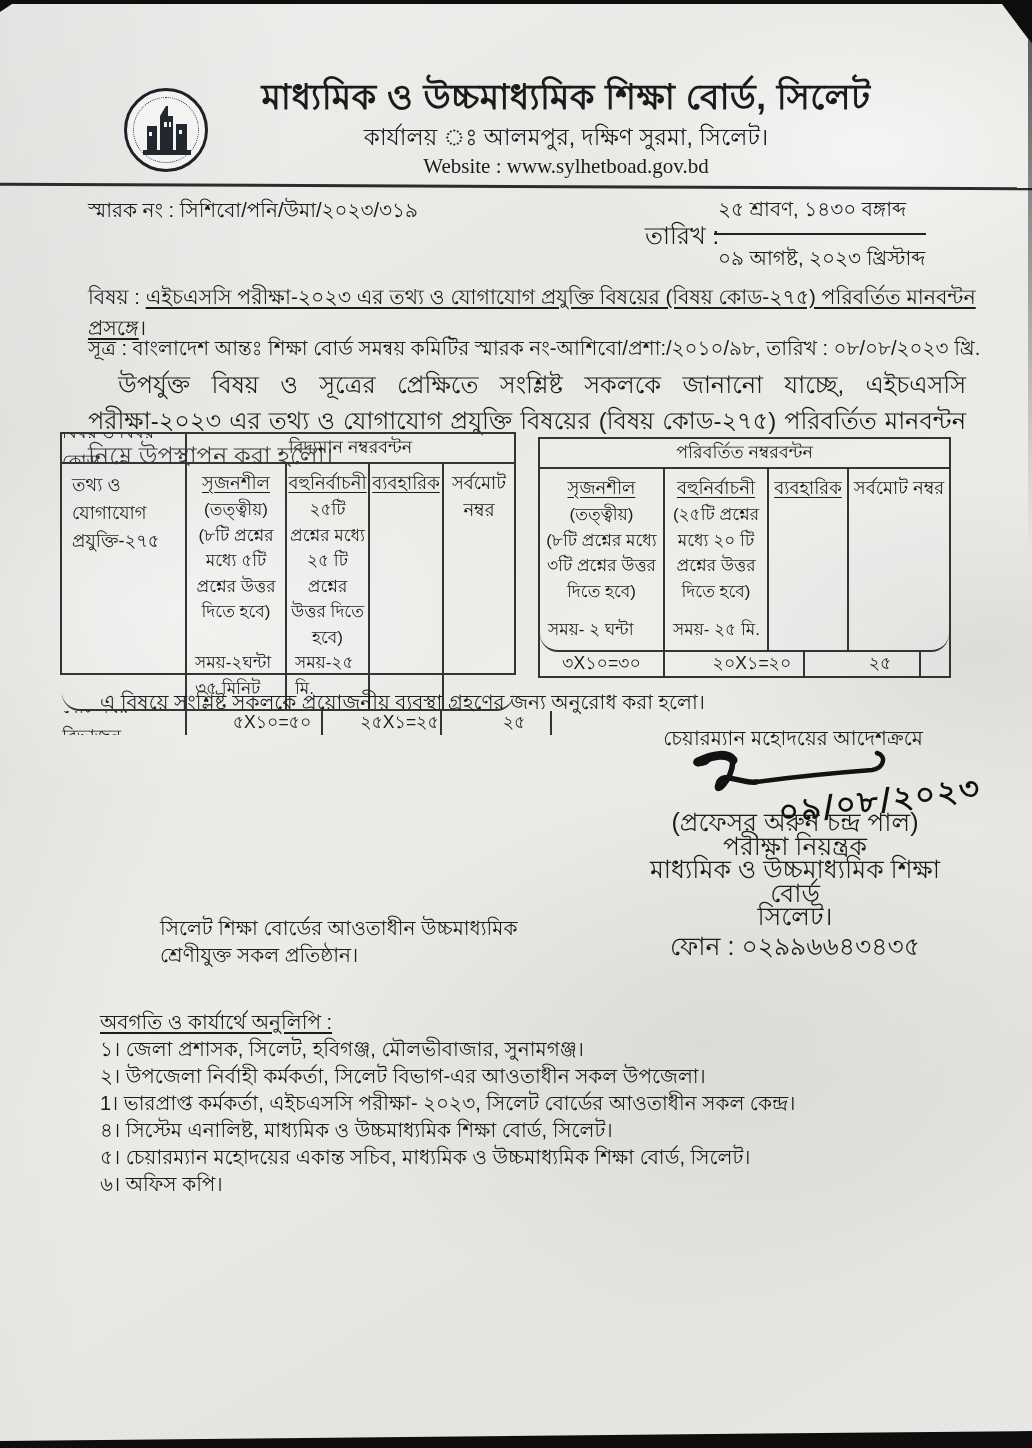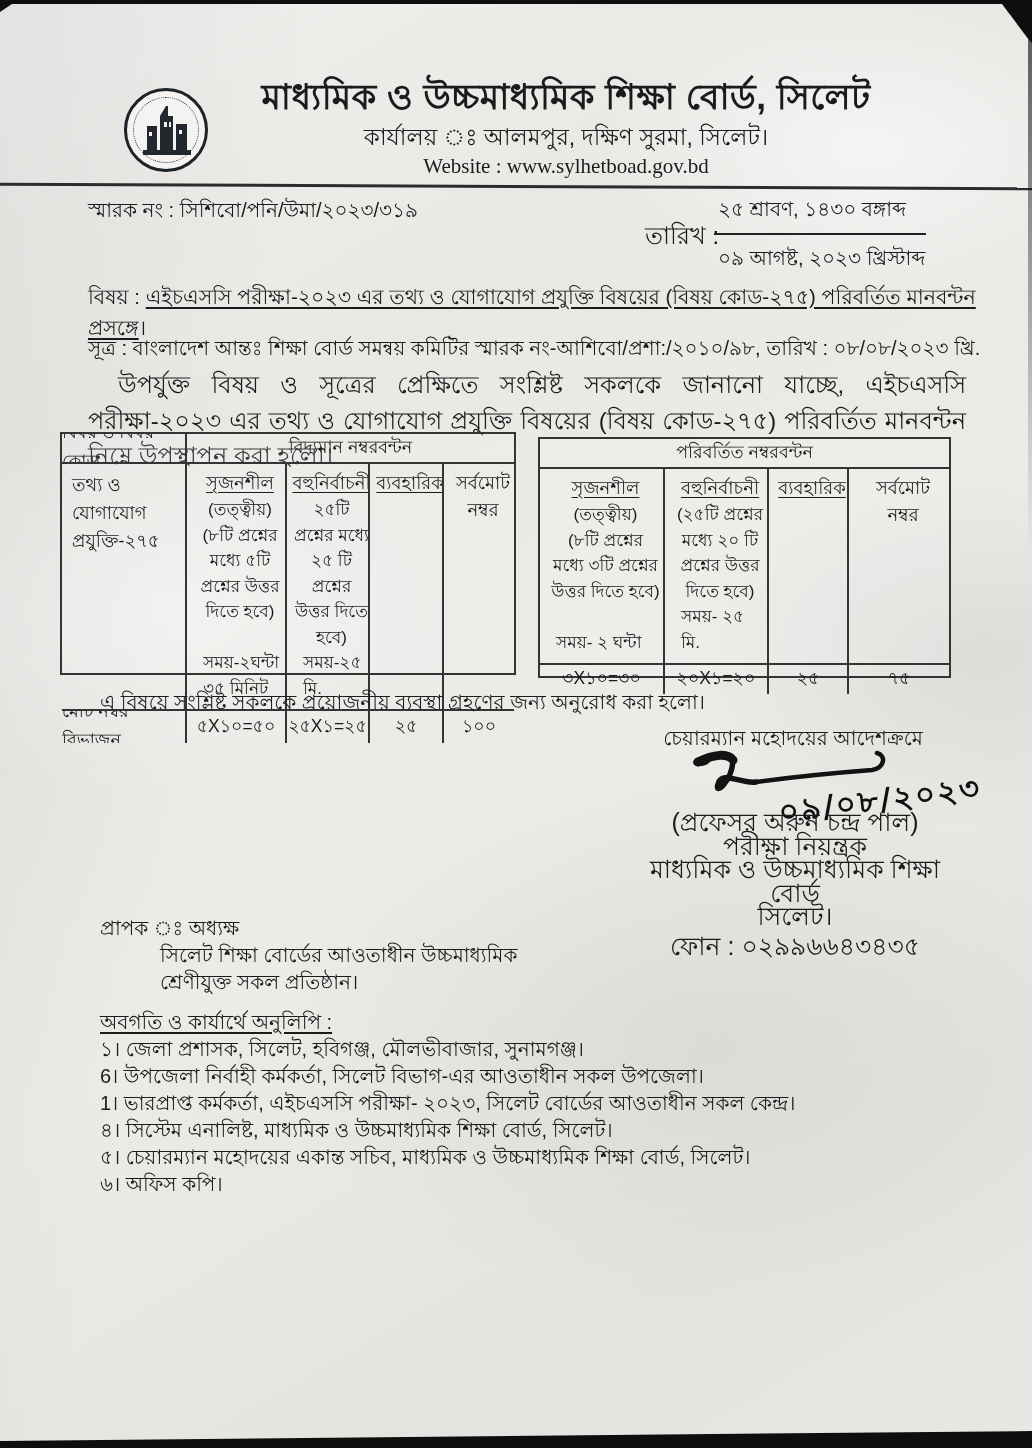--- a/index.html
+++ b/index.html
@@ -48,32 +48,32 @@
   .date-frac .bot{padding:8px 4px 0 4px;white-space:nowrap;}
   
   .subject{left:88px;right:50px;top:278px;font-size:20.5px;line-height:1.5;}
   .ref{left:88px;right:40px;top:329px;font-size:20px;white-space:nowrap;}
   .para{left:88px;right:66px;top:363px;font-size:24px;line-height:1.48;text-indent:30px;text-align:justify;}
   
   .tbl{position:absolute;border:2px solid #343434;box-sizing:border-box;display:flex;flex-direction:column;background:rgba(255,255,255,.14);}
   .tbl-left{left:60px;top:428px;width:456px;height:243px;}
   .tbl-right{left:538px;top:433px;width:413px;height:241px;}
   .trow{display:flex;box-sizing:border-box;}
-  .trow.mid{flex:1;}
+  .trow.mid{flex:1;border-radius:18px;}
   .trow:not(:last-child){border-bottom:2px solid #343434;}
   .cell{box-sizing:border-box;overflow:hidden;}
   .cell:not(:last-child){border-right:2px solid #343434;}
   .hrow{height:30px;align-items:center;}
-  .frow{height:32px;align-items:center;}
+  .frow{height:24px;align-items:center;gap:36px;}
   .hrow .cell,.frow .cell{display:flex;align-items:center;justify-content:center;height:100%;font-size:17.5px;}
   .w1{width:125px;flex:none;} .w2{width:100px;flex:none;} .w3{width:83px;flex:none;} .w4{width:74px;flex:none;}
   .v1{width:125px;flex:none;} .v2{width:104px;flex:none;} .v3{width:80px;flex:none;}
   .grow{flex:1;}
   .colcell{display:flex;flex-direction:column;justify-content:space-between;align-items:center;
-           padding:6px 3px 8px 11px;font-size:17px;line-height:1.5;text-align:center;}
+           padding:6px 3px 8px 3px;font-size:17px;line-height:1.5;text-align:center;}
   .colcell .head{font-size:18px;}
   .colcell .time{align-self:flex-start;padding-left:5px;text-align:left;}
   .subjcell{padding:8px 4px 0 10px;font-size:18px;line-height:1.55;text-align:left;}
   .mark{font-size:18px;}
   
   .closing{left:100px;right:60px;top:683px;font-size:20px;}
   .order-line{left:648px;top:719px;width:290px;text-align:center;font-size:20px;}
   .sig-svg{left:688px;top:736px;}
   .hand-date{left:778px;top:770px;width:230px;font-size:31px;font-weight:bold;
              font-family:"DejaVu Serif","Liberation Serif",serif;
@@ -205,28 +205,27 @@
   <div class="abs hand-date">০৯/০৮/২০২৩</div>
   <div class="abs sig-block">
     <div>(প্রফেসর অরুন চন্দ্র পাল)</div>
     <div>পরীক্ষা নিয়ন্ত্রক</div>
     <div>মাধ্যমিক ও উচ্চমাধ্যমিক শিক্ষা বোর্ড</div>
     <div>সিলেট।</div>
     <div class="phone">ফোন : ০২৯৯৬৬৪৩৪৩৫</div>
   </div>
 
   <div class="abs recipient">
-    <div>প্রাপক ঃ অধ্যক্ষ</div>
     <div class="ind">সিলেট শিক্ষা বোর্ডের আওতাধীন উচ্চমাধ্যমিক</div>
     <div class="ind">শ্রেণীযুক্ত সকল প্রতিষ্ঠান।</div>
   </div>
 
   <div class="abs copies-head u">অবগতি ও কার্যার্থে অনুলিপি :</div>
   <div class="abs copies">
     <div class="item">১। জেলা প্রশাসক, সিলেট, হবিগঞ্জ, মৌলভীবাজার, সুনামগঞ্জ।</div>
-    <div class="item">6। উপজেলা নির্বাহী কর্মকর্তা, সিলেট বিভাগ-এর আওতাধীন সকল উপজেলা।</div>
+    <div class="item">২। উপজেলা নির্বাহী কর্মকর্তা, সিলেট বিভাগ-এর আওতাধীন সকল উপজেলা।</div>
     <div class="item">1।  ভারপ্রাপ্ত কর্মকর্তা, এইচএসসি পরীক্ষা- ২০২৩, সিলেট বোর্ডের আওতাধীন সকল কেন্দ্র।</div>
     <div class="item">৪। সিস্টেম এনালিষ্ট, মাধ্যমিক ও উচ্চমাধ্যমিক শিক্ষা বোর্ড, সিলেট।</div>
     <div class="item">৫। চেয়ারম্যান মহোদয়ের একান্ত সচিব, মাধ্যমিক ও উচ্চমাধ্যমিক শিক্ষা বোর্ড, সিলেট।</div>
     <div class="item">৬। অফিস কপি।</div>
   </div>
 
 </div>
 
 </body></html>

